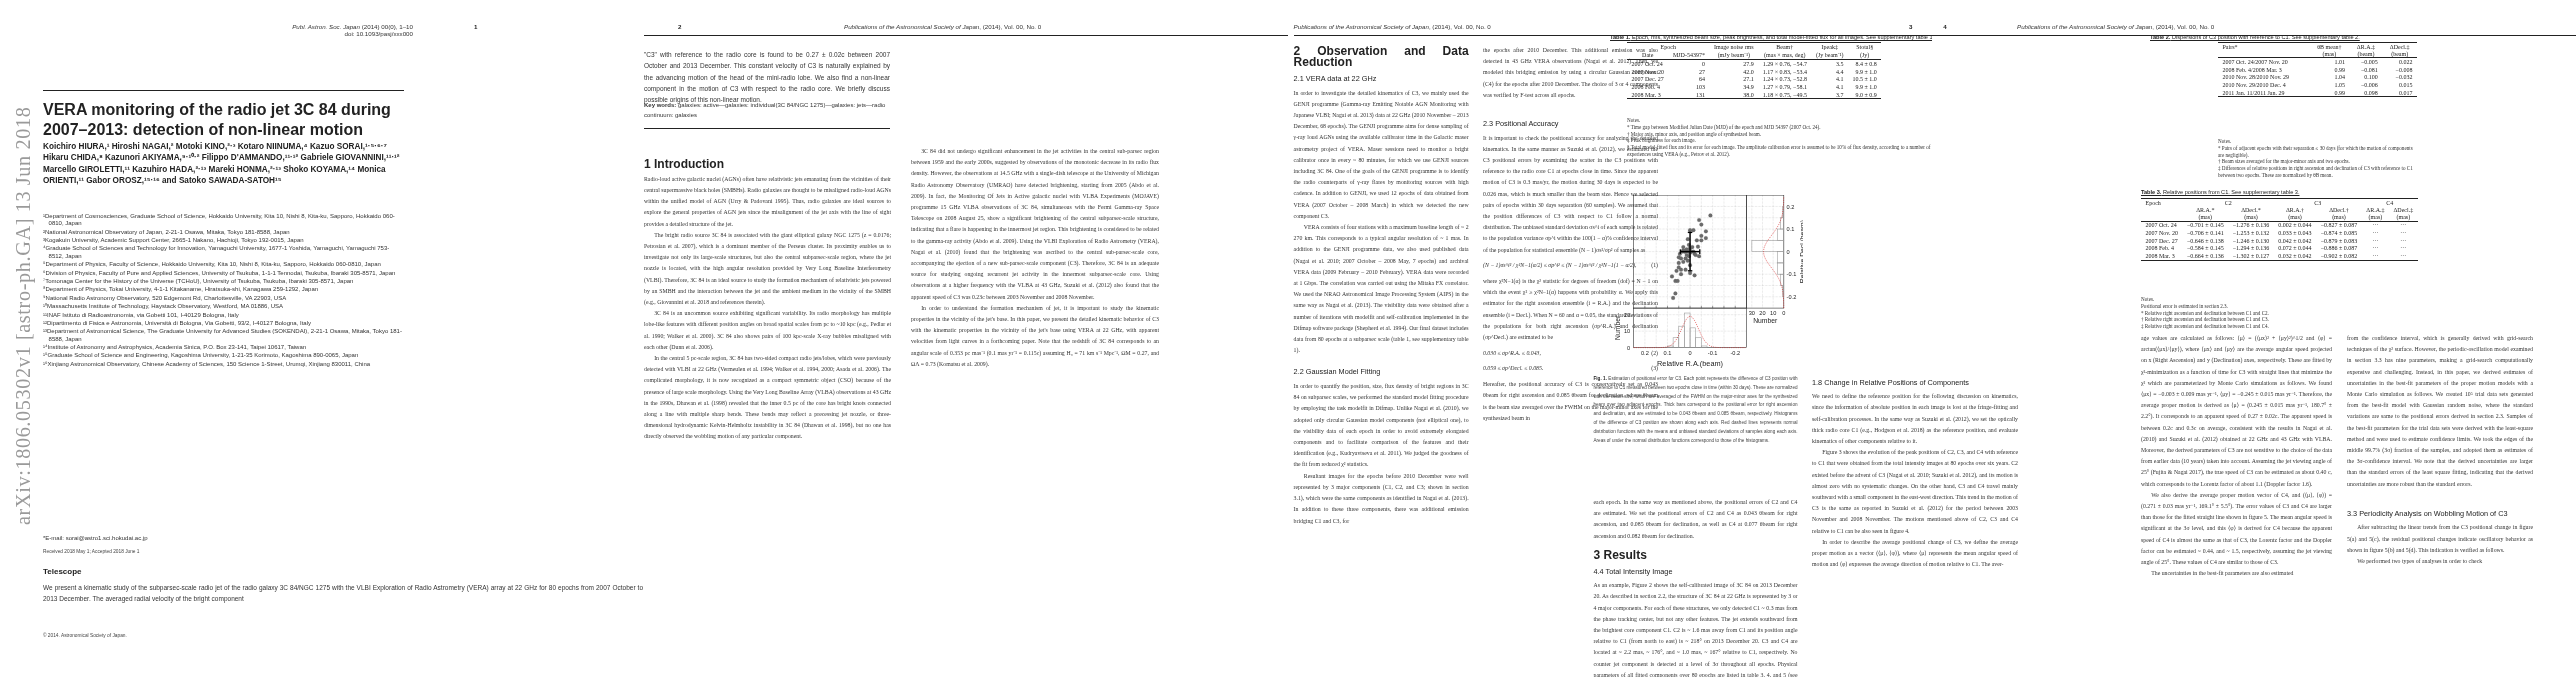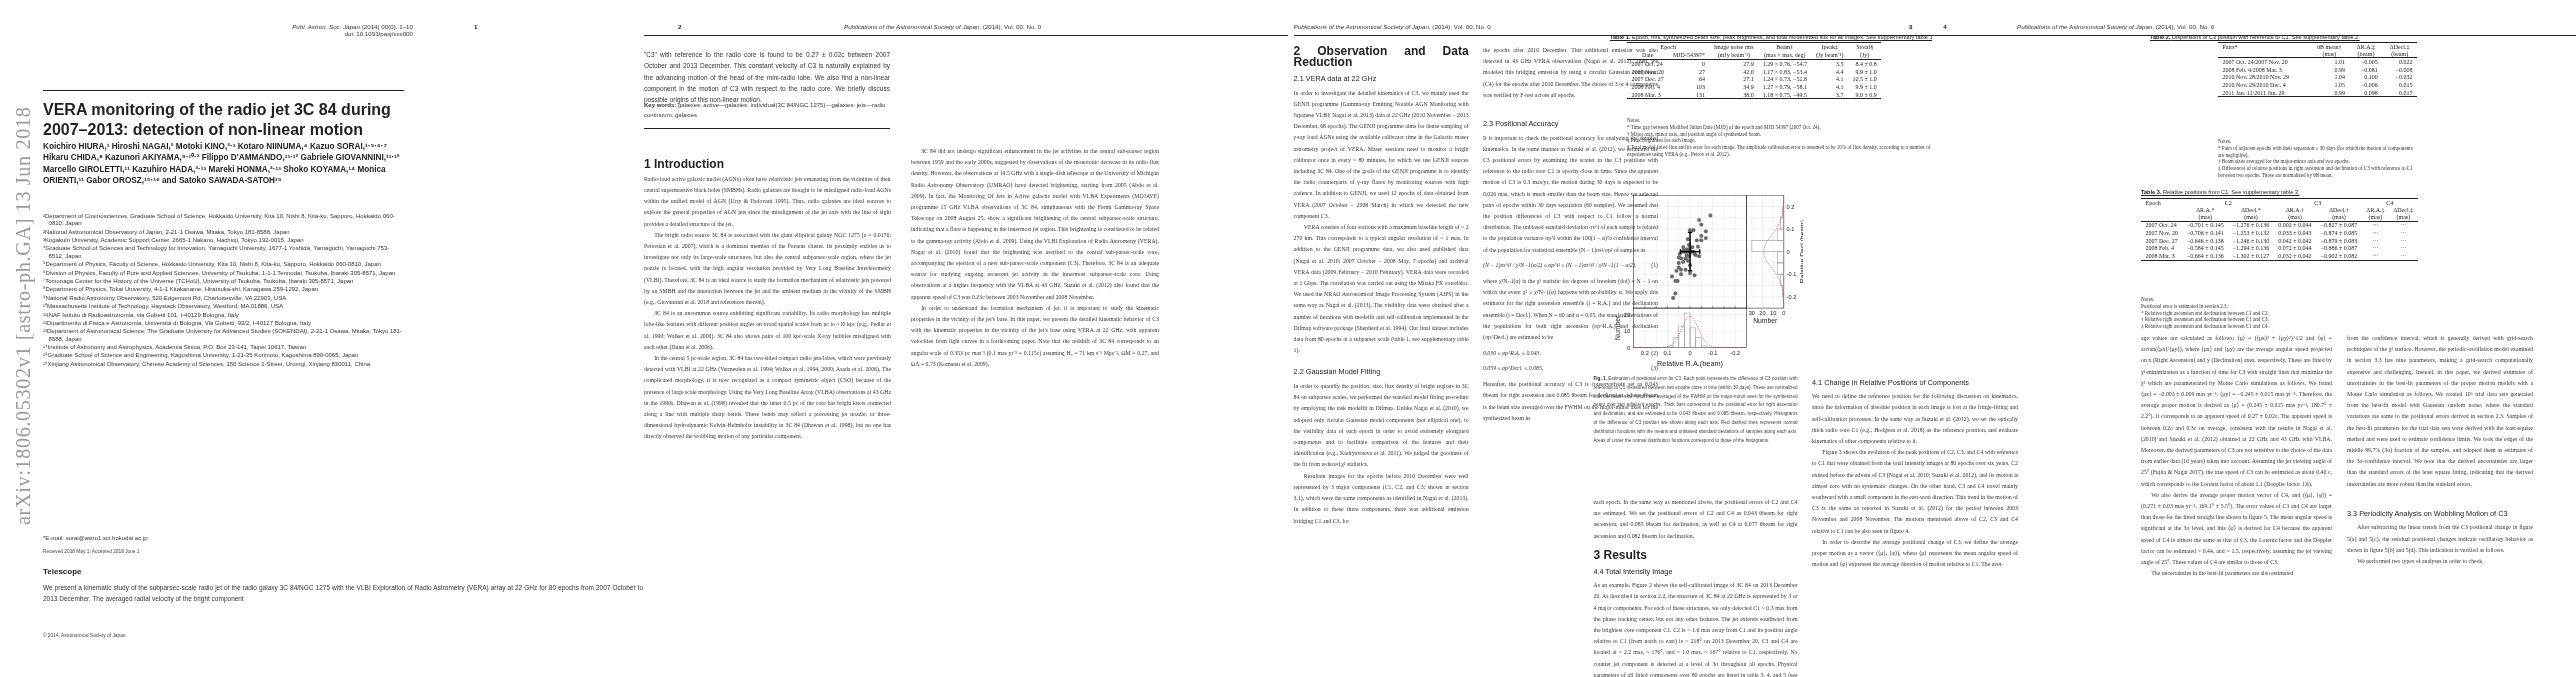--- a/index.html
+++ b/index.html
@@ -524,19 +524,19 @@
     <p class="noind">each epoch. In the same way as mentioned above, the positional errors of C2 and C4 are estimated. We set the positional errors of C2 and C4 as 0.043 θbeam for right ascension, and 0.085 θbeam for declination, as well as C4 at 0.077 θbeam for right ascension and 0.082 θbeam for declination.</p>
     <div class="sec-h" style="margin-top:8px">3  Results</div>
     <div class="sub-h">4.4  Total Intensity Image</div>
     <p class="noind">As an example, Figure 2 shows the self-calibrated image of 3C 84 on 2013 December 20. As described in section 2.2, the structure of 3C 84 at 22 GHz is represented by 3 or 4 major components. For each of these structures, we only detected C1 ~ 0.3 mas from the phase tracking center, but not any other features. The jet extends southward from the brightest core component C1. C2 is ~ 1.6 mas away from C1 and its position angle relative to C1 (from north to east) is ~ 218° on 2013 December 20. C3 and C4 are located at ~ 2.2 mas, ~ 176°, and ~ 1.0 mas, ~ 167° relative to C1, respectively. No counter jet component is detected at a level of 3σ throughout all epochs. Physical parameters of all fitted components over 80 epochs are listed in table 3, 4, and 5 (see supplementary table 3, 4, and 5).</p>
   </div>
   <div class="col" style="left:232px;top:152px;width:206px;background:#fff;">
 
     <div style="height:0"></div>
   </div>
   <div class="col" style="left:232px;top:372px;width:206px;">
-    <div class="sub-h">4.1  Change in Relative Positions of Components</div>
+    <div class="sub-h">1.8  Change in Relative Positions of Components</div>
     <p class="noind">We need to define the reference position for the following discussion on kinematics, since the information of absolute position in each image is lost at the fringe-fitting and self-calibration processes. In the same way as Suzuki et al. (2012), we set the optically thick radio core C1 (e.g., Hodgson et al. 2018) as the reference position, and evaluate kinematics of other components relative to it.</p>
     <p>Figure 3 shows the evolution of the peak positions of C2, C3, and C4 with reference to C1 that were obtained from the total intensity images at 80 epochs over six years. C2 existed before the advent of C3 (Nagai et al. 2010; Suzuki et al. 2012), and its motion is almost zero with no systematic changes. On the other hand, C3 and C4 travel mainly southward with a small component in the east-west direction. This trend in the motion of C3 is the same as reported in Suzuki et al. (2012) for the period between 2003 November and 2008 November. The motions mentioned above of C2, C3 and C4 relative to C1 can be also seen in figure 4.</p>
     <p>In order to describe the average positional change of C3, we define the average proper motion as a vector (⟨μ⟩, ⟨φ⟩), where ⟨μ⟩ represents the mean angular speed of motion and ⟨φ⟩ expresses the average direction of motion relative to C1. The aver-</p>
   </div>
 </div>
 
 
 </body></html>

